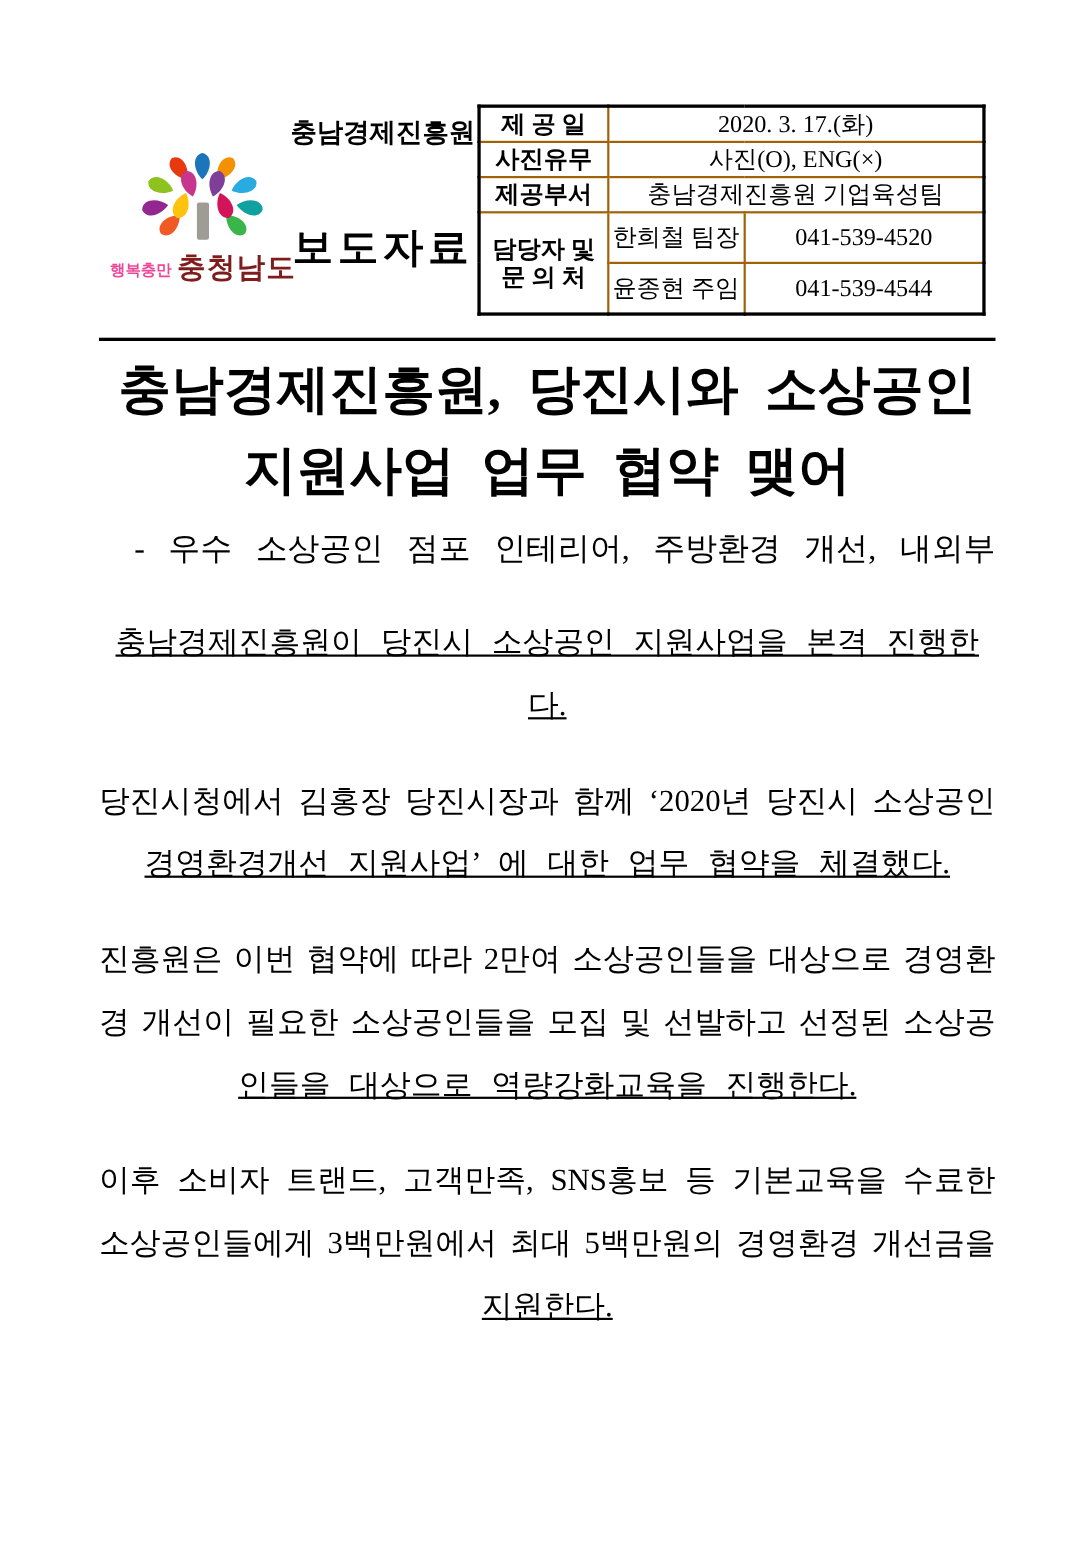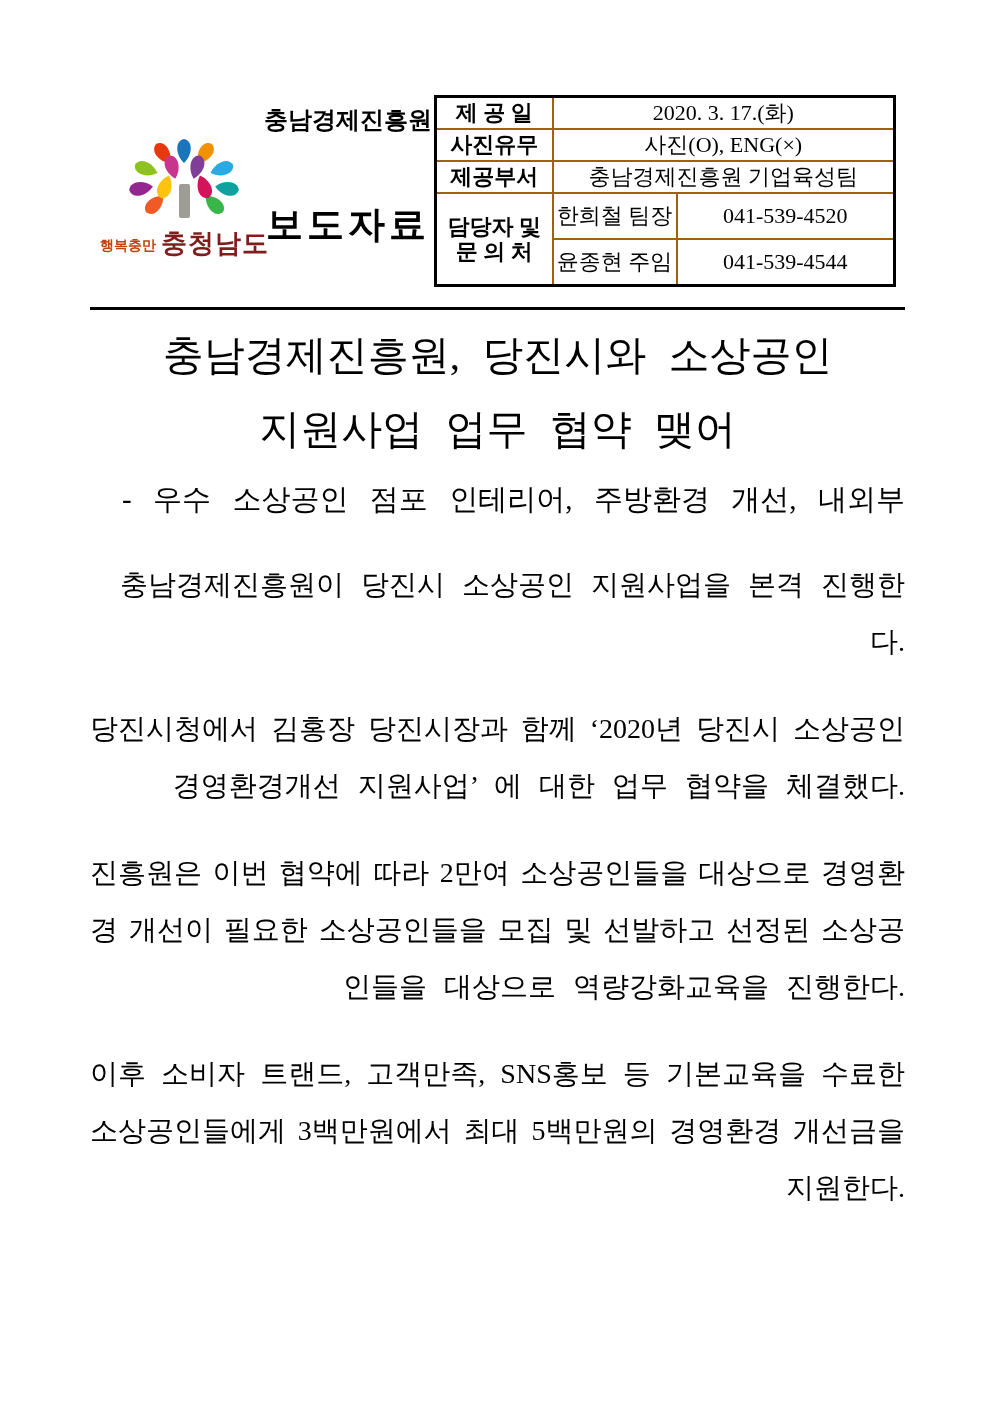--- a/index.html
+++ b/index.html
@@ -16,21 +16,21 @@
   .logo {
     position:absolute; left:100px; top:136px; width:168px;
     text-align:center;
   }
   .logo svg { display:block; margin:0 auto; }
   .logo-text {
     white-space:nowrap; margin-top:2px;
     font-family:"Liberation Sans","DejaVu Sans",sans-serif;
     font-weight:bold;
   }
-  .logo-tagline { font-size:14px; color:#c2410c; margin-right:5px; vertical-align:2px; }
+  .logo-tagline { font-size:14px; color:#ec4899; margin-right:5px; vertical-align:2px; }
   .logo-name    { font-size:26px; color:#7f1d1d; letter-spacing:1px; }
 
   .org-name {
     position:absolute; left:264px; top:104px; width:168px;
     text-align:left; font-size:24px; font-weight:bold; letter-spacing:0px;
   }
   .doc-type {
     position:absolute; left:264px; top:200px; width:168px;
     text-align:center; font-size:37px; font-weight:bold; letter-spacing:4px;
   }
@@ -51,34 +51,34 @@
   .contact-label div { line-height:25px; font-weight:bold; }
 
   
   .content {
     position:absolute; left:90px; top:307px; width:815px;
   }
   .rule {
     border:none; border-top:3px solid #000; margin:0;
   }
   .title {
-    margin:8px 0 0 0; font-size:41px; font-weight:normal;
+    margin:8px 0 0 0; font-size:48px; font-weight:bold;
     line-height:74px; text-align:center; word-spacing:12px;
     white-space:nowrap;
   }
   .subtitle {
     margin-top:6px; font-size:29px; line-height:54px; word-spacing:8px;margin-left:32px;
   }
   .subtitle .l1 { text-align:justify; text-align-last:justify; white-space:nowrap; }
   .subtitle .l2 { padding-left:34px; }
 
   .bodytxt { margin-top:28px; font-size:28px; line-height:57px; }
   .bodytxt p { margin:0 0 30px 0; }
   .jl { text-align:justify; text-align-last:justify; word-spacing:2px; white-space:nowrap; }
-  .ll { text-align:right; word-spacing:10px; }
+  .ll { text-align:center; word-spacing:10px;text-decoration:underline; }
 </style>
 </head>
 <body>
 
 <div class="page">
 
   <div class="logo">
     <svg width="130" height="88" viewBox="0 0 130 88" aria-hidden="true">
       <g>
 

